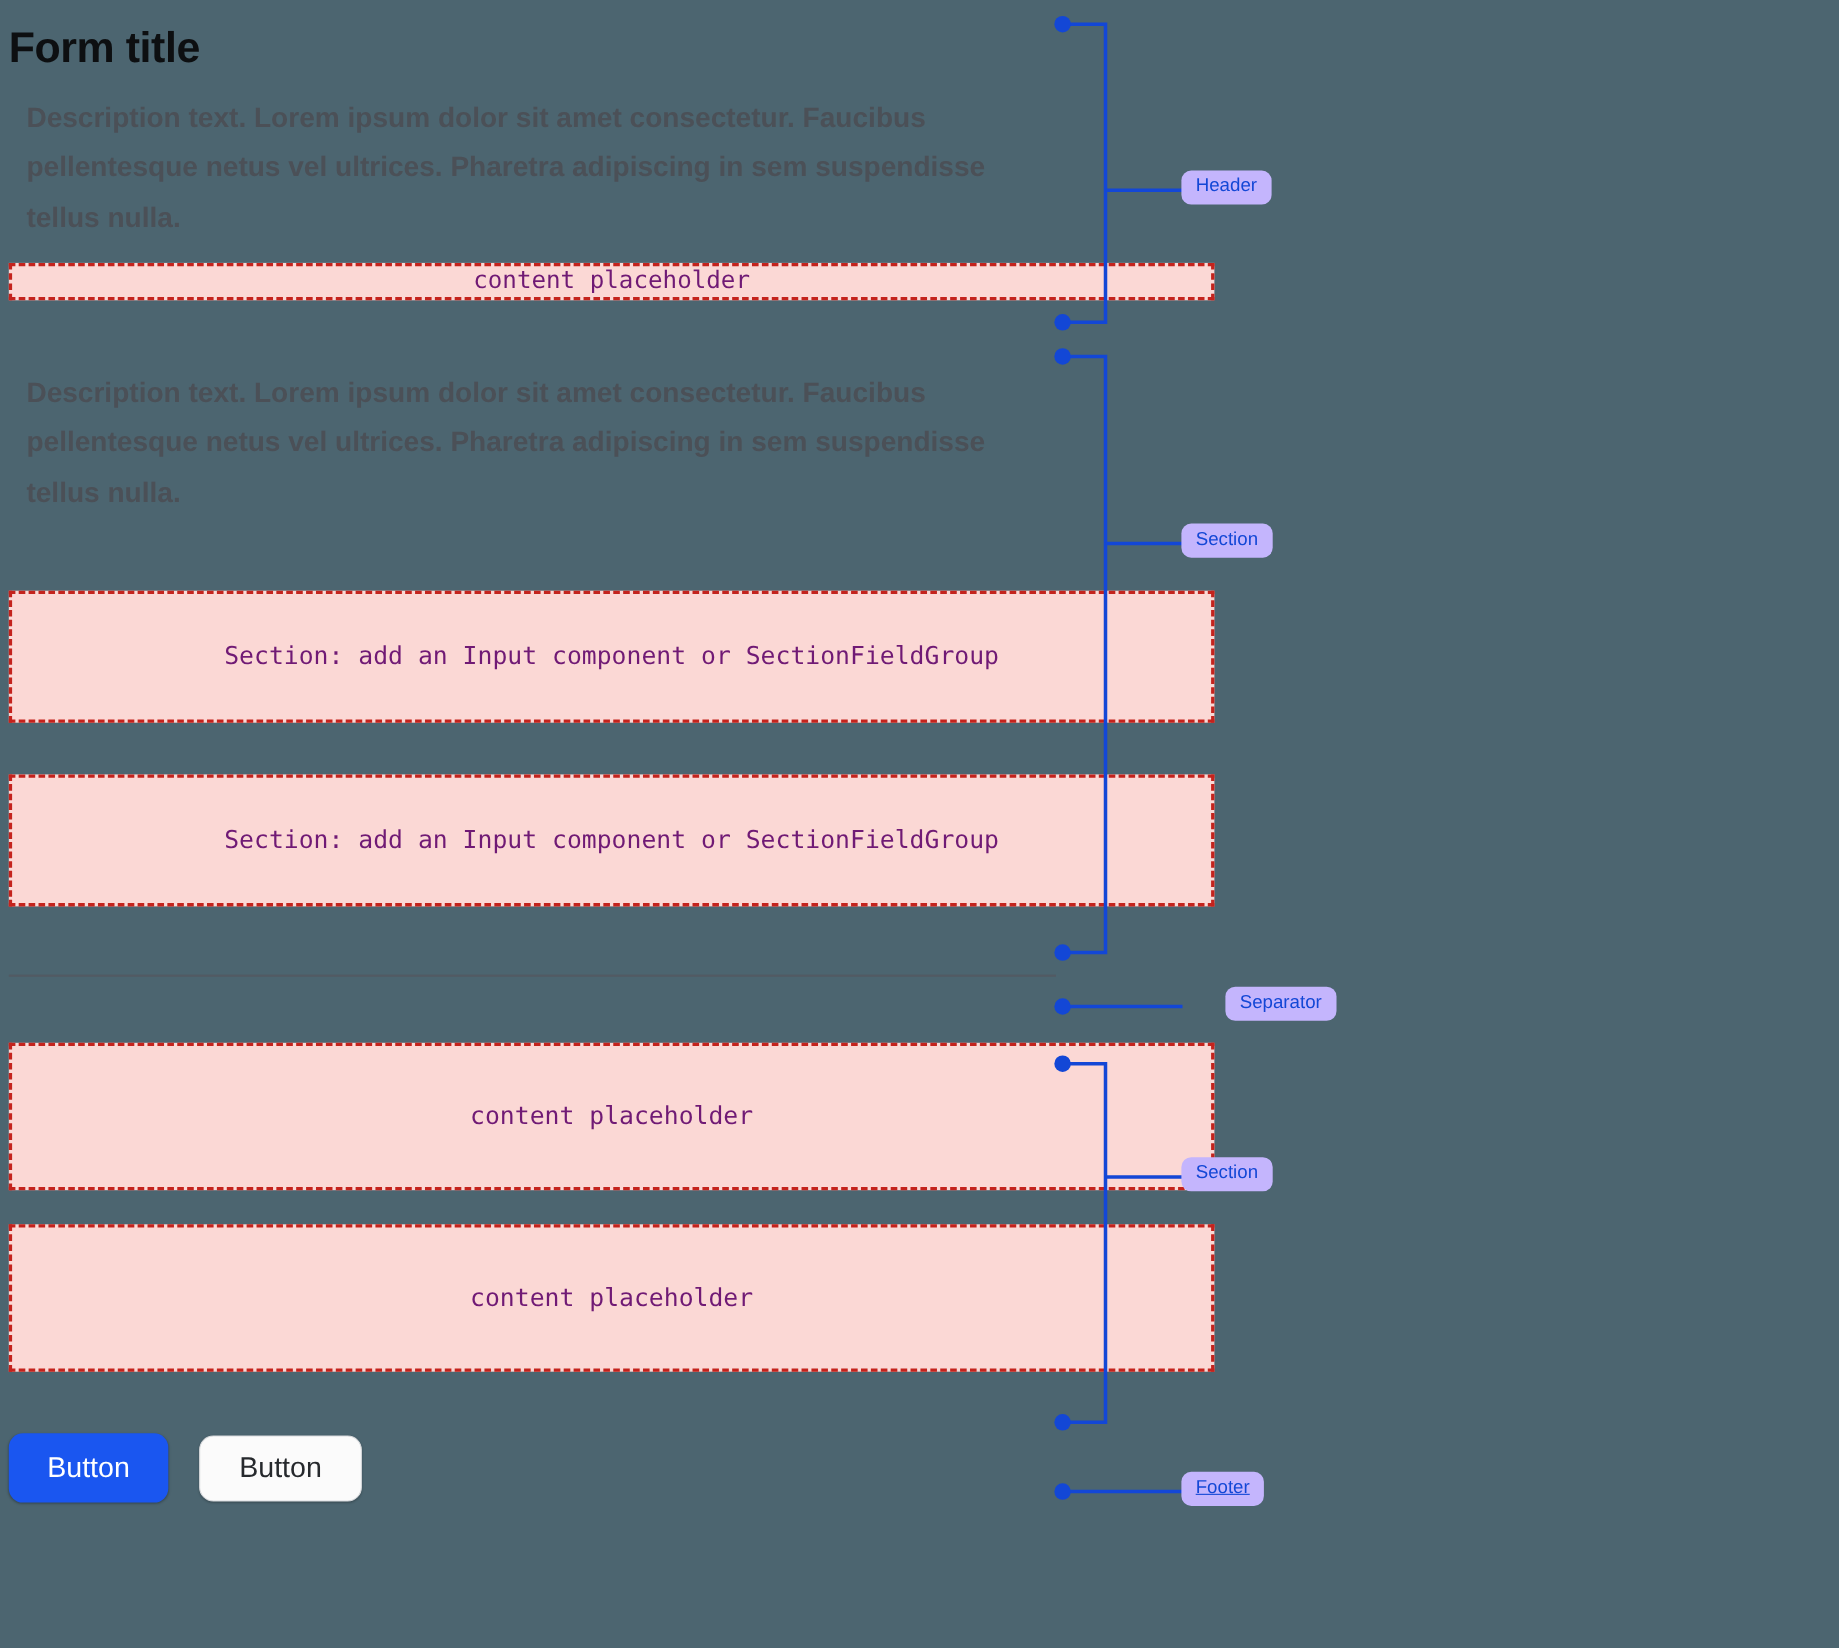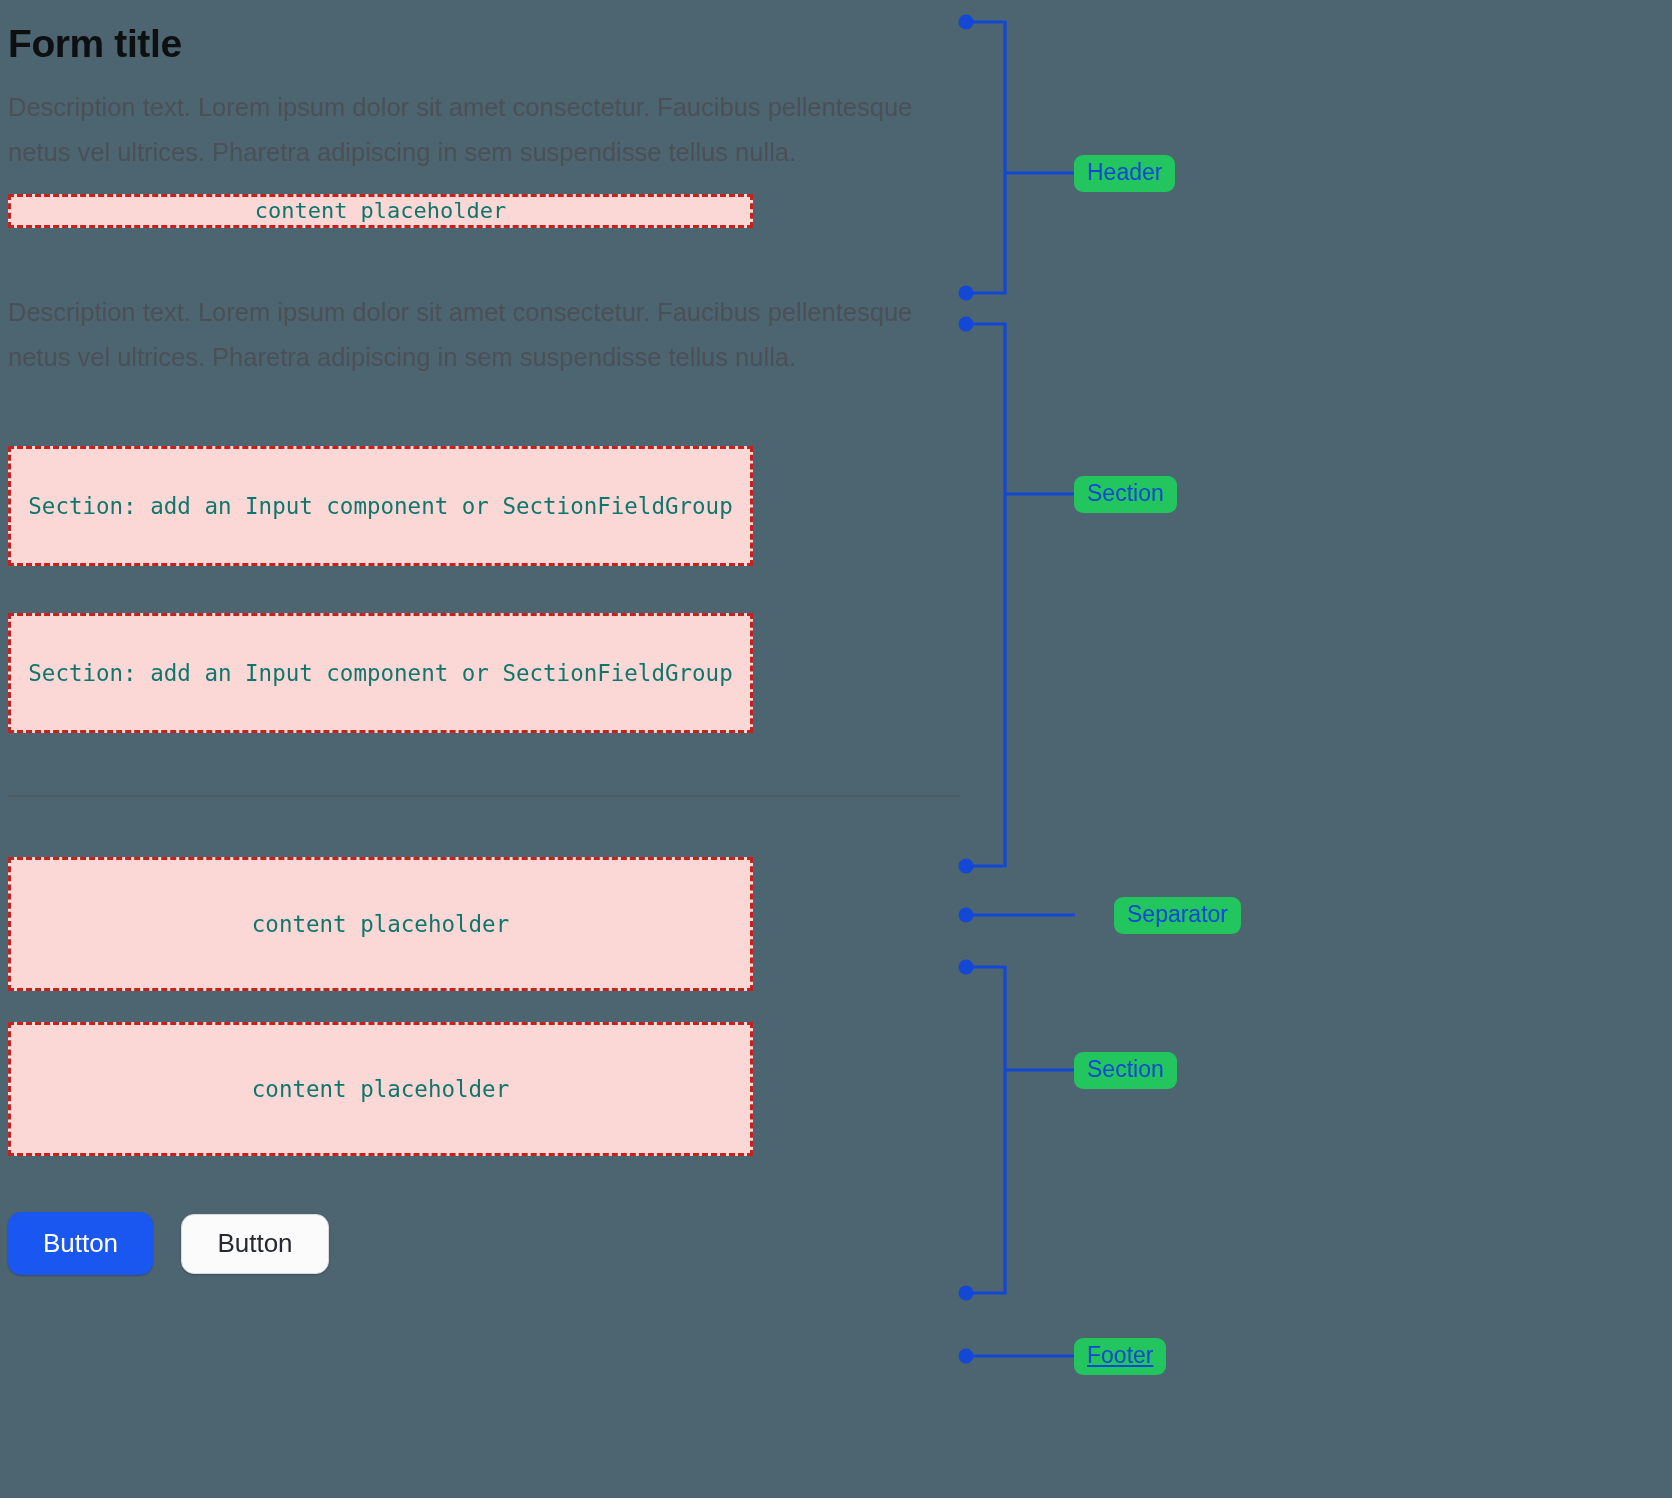--- a/index.html
+++ b/index.html
@@ -24,47 +24,47 @@
     color:#0d0f11;
     letter-spacing:-0.4px;
     margin:22px 0 0 0;
     line-height:1.15;
   }
 
   .desc{
     font-size:25.5px;
     color:#4b5057;
     line-height:1.78;
-    margin:18px 0 0 0;
+    margin:18px 0 0 16px;
     max-width:930px;
-    font-weight:400;
+    font-weight:700;
   }
 
   .section-title{
     font-size:28px;
     font-weight:700;
     color:#0d0f11;
     margin:0;
     line-height:1.2;
     letter-spacing:-0.2px;
   }
 
   
   .ph{
     box-sizing:border-box;
     background:#fbd8d5;
     border:3px dashed #c4231d;
-    color:#0f766e;
+    color:#701a75;
     font-family:"DejaVu Sans Mono","Liberation Mono",monospace;
     font-size:22.5px;
     display:flex;
     align-items:center;
     justify-content:center;
     text-align:center;
-    width:745px;
+    width:1096px;
   }
   .ph-thin{height:34px;font-size:22px;}
   .ph-tall{height:120px;}
   .ph-mid{height:134px;}
 
   .separator{
     width:952px;height:0;
     border-top:2px solid #525a63;
   }
 
@@ -96,23 +96,23 @@
     min-width:148px;
     box-shadow:0 1px 2px rgba(0,0,0,.22);
   }
 
   
   .anno-layer{position:absolute;inset:0;pointer-events:none;}
   .anno-svg{position:absolute;left:0;top:0;width:1672px;height:1498px;}
 
   .badge{
     position:absolute;
-    background:#22c55e;
+    background:#c4b5fd;
     color:#1347d6;
-    font-size:23px;
+    font-size:17px;
     border-radius:9px;
     padding:5px 13px 7px 13px;
     white-space:nowrap;
     line-height:1.1;
     font-family:"Liberation Sans", sans-serif;
     pointer-events:auto;
   }
 </style>
 </head>
 <body>

